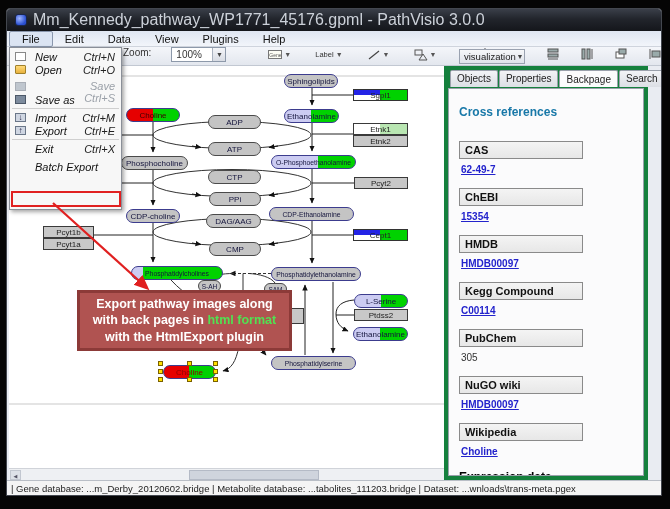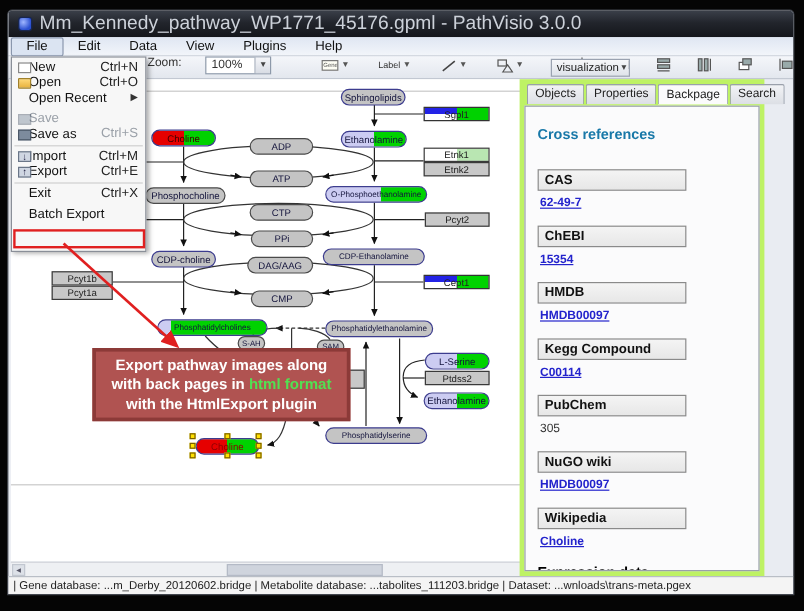--- a/index.html
+++ b/index.html
@@ -41,21 +41,21 @@
   
   .canvas{position:absolute;left:2px;top:57px;width:439px;height:402px;background:#fff;overflow:hidden;}
   .vscroll{position:absolute;left:441px;top:57px;width:9px;height:402px;background:#eef0f3;border-left:1px solid #d0d3d9;}
   .vscroll .arr{height:10px;font-size:5px;text-align:center;line-height:10px;color:#556;background:#dde1e8;border:1px solid #c2c7d0;}
   .vscroll .thumbv{position:absolute;top:12px;left:1px;width:7px;height:90px;background:#cfd4dd;border:1px solid #b4bac6;}
   .vscroll .arr.dn{position:absolute;bottom:0;left:0;right:0;}
   .hscroll{position:absolute;left:2px;top:459px;width:448px;height:12px;background:#eef0f3;border-top:1px solid #d0d3d9;}
   .hscroll .arr{position:absolute;top:1px;width:11px;height:10px;font-size:5px;line-height:10px;text-align:center;color:#556;background:#dde1e8;border:1px solid #c2c7d0;}
   .hscroll .thumbh{position:absolute;top:1px;left:180px;width:130px;height:10px;background:#cfd4dd;border:1px solid #b4bac6;}
   
-  .panel{position:absolute;left:426px;top:57px;width:204px;height:414px;background:#bef264;}
+  .panel{position:absolute;left:437px;top:57px;width:204px;height:414px;background:#15803d;}
   .tabs{position:absolute;left:6px;top:4px;display:flex;font-size:10px;color:#222;}
   .tab{padding:2px 6px;border:1px solid #9aa0ab;border-bottom:none;background:linear-gradient(180deg,#f2f3f6,#dcdfe5);
        border-radius:2px 2px 0 0;margin-right:1px;}
   .tab.active{background:#fbfbfc;position:relative;top:0px;padding-top:3px;}
   .pcontent{position:absolute;left:4px;top:22px;right:4px;bottom:4px;background:#fbfbfc;border:1px solid #9aa0ab;
             padding:10px 10px 4px 10px;overflow:hidden;}
   .xref-h{color:#1878a8;font-weight:bold;font-size:12px;margin:6px 0 22px 0;}
   .sec{margin-bottom:13px;}
   .sec .shead{width:124px;border:1px solid #8a8a8a;background:linear-gradient(180deg,#f4f4f4,#e7e7e7);
               font-weight:bold;font-size:11px;color:#111;padding:2px 5px;}
@@ -76,21 +76,21 @@
   .redgreen{background:linear-gradient(90deg,#e60000 50%,#00d200 50%);color:#3c0000;}
   .pcfill{background:linear-gradient(90deg,#ccccf2 12%,#00d200 12%);}
   .ophos{background:linear-gradient(90deg,#ccccf2 55%,#00d200 55%);}
   .quad{background-image:linear-gradient(90deg,#2323e6 50%,#00d200 50%),linear-gradient(90deg,#ffffff 50%,#00d200 50%);
         background-size:100% 50%,100% 50%;background-position:0 0,0 100%;background-repeat:no-repeat;border:1px solid #333;}
   .etnk1{background:linear-gradient(90deg,#ffffff 50%,#b9e6b2 50%);}
   .handle{position:absolute;width:5px;height:5px;background:#ffe000;border:1px solid #7a6000;z-index:6;}
   
   .filemenu{position:absolute;left:2px;top:38px;width:113px;height:163px;background:#f7f7f7;
             border:1px solid #8a8f98;box-shadow:2px 2px 4px rgba(0,0,0,.35);z-index:30;font-size:11px;color:#111;}
-  .fitem{position:relative;height:13px;display:flex;align-items:flex-start;padding-left:14px;padding-right:6px;}
+  .fitem{position:relative;height:13px;display:flex;align-items:flex-end;padding-left:25px;padding-right:6px;font-style:italic;}
   .fitem .sc{margin-left:auto;color:#222;}
   .fitem.dis, .fitem.dis .sc{color:#9aa0a8;flex-direction:column;}
   .fitem .sub{margin-left:auto;font-size:8px;color:#333;}
   .fico{position:absolute;left:5px;top:2px;width:11px;height:9px;}
   .fico.doc{background:#fff;border:1px solid #888;}
   .fico.fold{background:linear-gradient(180deg,#ffd978,#e8b23e);border:1px solid #a0802a;border-radius:1px;}
   .fico.flop{background:#7d8b9d;border:1px solid #4c5868;}
   .fico.dim{opacity:.45;}
   .fico.imp{background:#cfd6e2;border:1px solid #6a7688;font-size:8px;line-height:8px;text-align:center;color:#224;}
   .msep{height:1px;background:#cfcfcf;margin:2px 2px;}
@@ -344,24 +344,20 @@
       <div class="fitem" style="margin-top:2px;">
         <span class="fico doc"></span>
         <span>New</span>
         <span class="sc">Ctrl+N</span>
       </div>
       <div class="fitem">
         <span class="fico fold"></span>
         <span>Open</span>
         <span class="sc">Ctrl+O</span>
       </div>
-      <div class="fitem">
-        <span>Open Recent</span>
-        <span class="sub">▶</span>
-      </div>
       <div class="fitem dis" style="margin-top:4px;">
         <span class="fico flop dim"></span>
         <span>Save</span>
         <span class="sc">Ctrl+S</span>
       </div>
       <div class="fitem">
         <span class="fico flop"></span>
         <span>Save as</span>
       </div>
       <div class="msep"></div>

